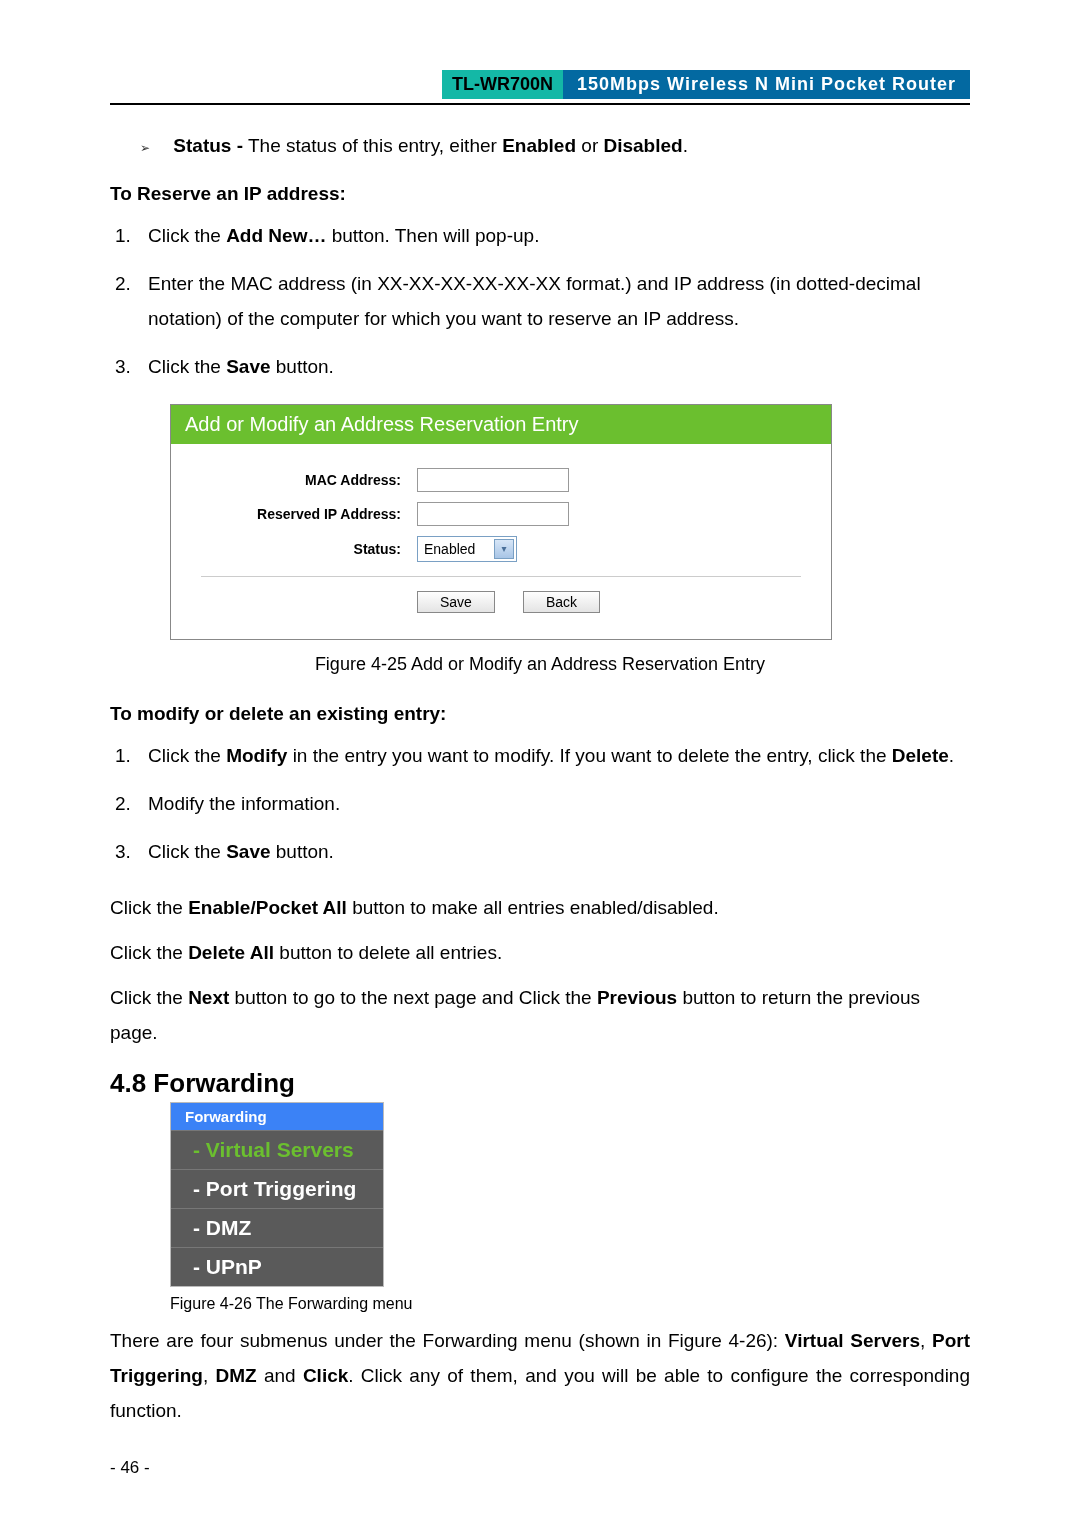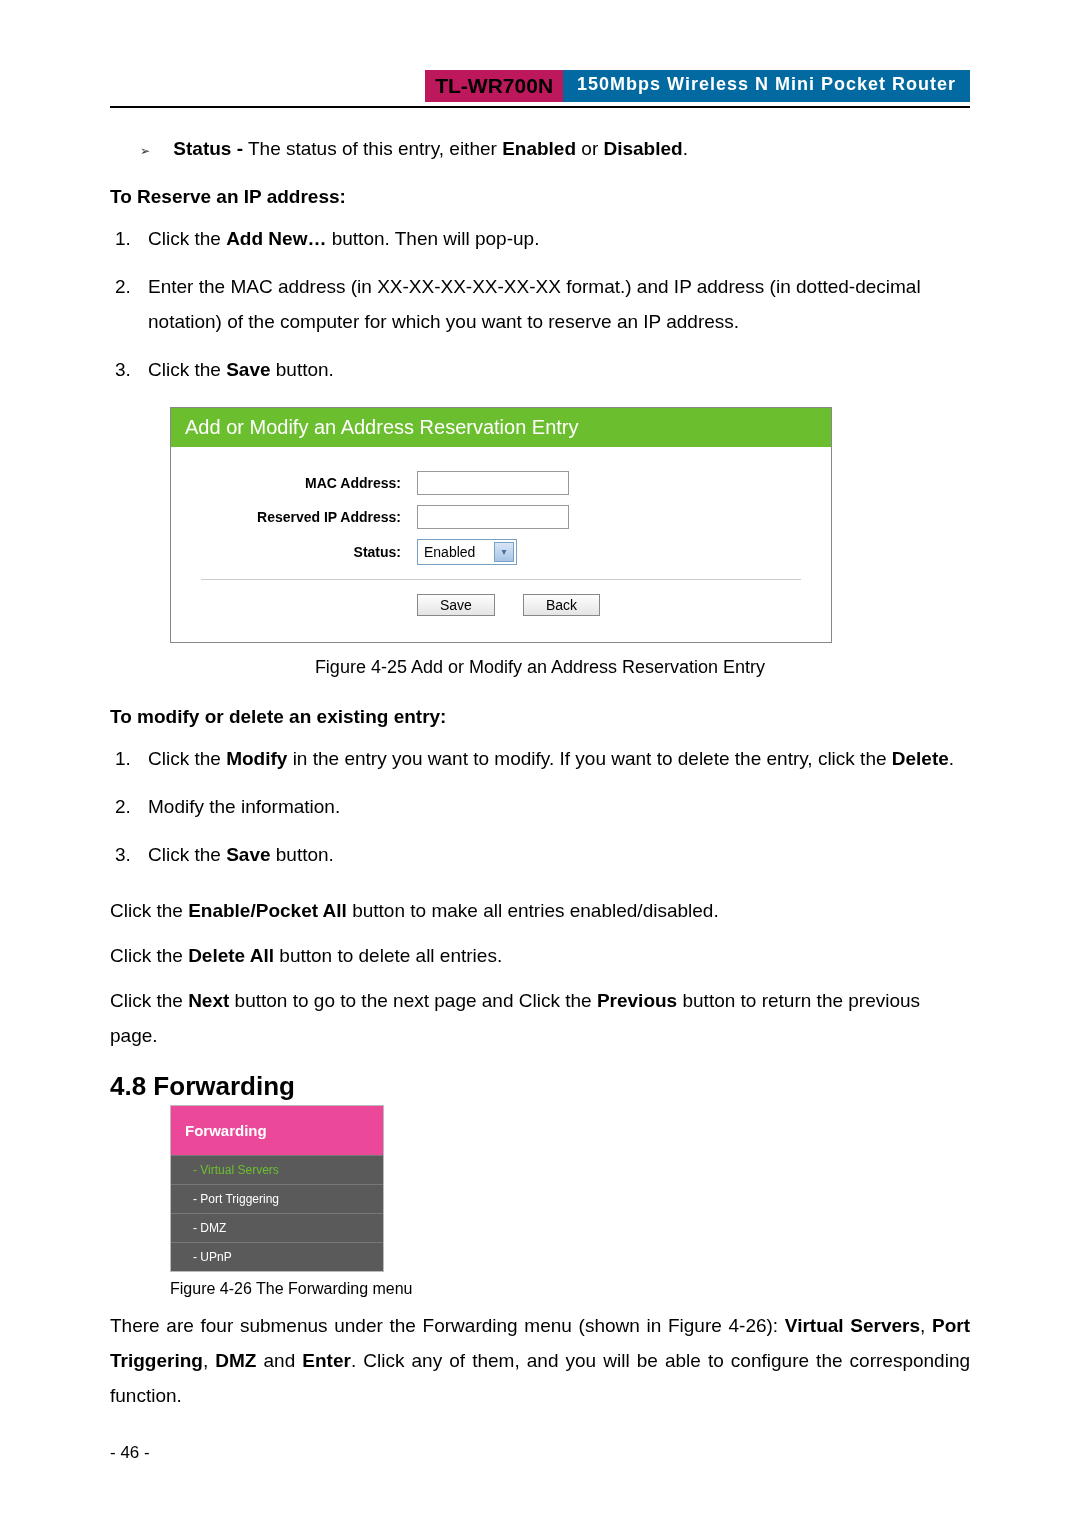--- a/index.html
+++ b/index.html
@@ -20,25 +20,25 @@
   .header-wrap {
     display: flex;
     justify-content: flex-end;
     margin-bottom: 4px;
   }
   .header-bar {
     display: flex;
     align-items: stretch;
   }
   .header-model {
-    background: #be185d;
+    background: #14b8a6;
     color: #000;
     font-weight: bold;
     padding: 4px 10px;
-    font-size: 21px;
+    font-size: 18px;
   }
   .header-desc {
     background: #0369a1;
     color: #fff;
     font-weight: bold;
     padding: 4px 14px;
     font-size: 18px;
     letter-spacing: 1px;
   }
   .rule {
@@ -159,31 +159,31 @@
     font-size: 26px;
     font-weight: bold;
     margin: 18px 0 3px 0;
   }
   .menu-box {
     width: 212px;
     margin-left: 60px;
     border: 1px solid #bbb;
   }
   .menu-head {
-    background: #ec4899;
+    background: #3b82f6;
     color: #fff;
     font-weight: bold;
     font-size: 15px;
-    padding: 16px 14px;
+    padding: 5px 14px;
   }
   .menu-item {
     background: #5a5a5a;
     color: #fff;
-    font-weight: normal;
-    font-size: 12px;
+    font-weight: bold;
+    font-size: 21px;
     padding: 7px 14px 7px 22px;
     border-top: 1px solid #777;
   }
   .menu-item.sel {
     background: #5a5a5a;
     color: #6bbf2f;
   }
   .pagenum {
     text-align: left;
     font-size: 17px;
@@ -275,18 +275,18 @@
     <div class="menu-head">Forwarding</div>
     <div class="menu-item sel">- Virtual Servers</div>
     <div class="menu-item">- Port Triggering</div>
     <div class="menu-item">- DMZ</div>
     <div class="menu-item">- UPnP</div>
   </div>
 
   <div class="caption-left">Figure 4-26 The Forwarding menu</div>
 
   <p class="para justify">
-    <span>There are four submenus under the Forwarding menu (shown in Figure 4-26): </span><span class="bold">Virtual Servers</span><span>, </span><span class="bold">Port Triggering</span><span>, </span><span class="bold">DMZ</span><span> and </span><span class="bold">Enter</span><span>. Click any of them, and you will be able to configure the corresponding function.</span>
+    <span>There are four submenus under the Forwarding menu (shown in Figure 4-26): </span><span class="bold">Virtual Servers</span><span>, </span><span class="bold">Port Triggering</span><span>, </span><span class="bold">DMZ</span><span> and </span><span class="bold">Click</span><span>. Click any of them, and you will be able to configure the corresponding function.</span>
   </p>
 
   <div class="pagenum">- 46 -</div>
 
 </div>
 
 </body></html>

